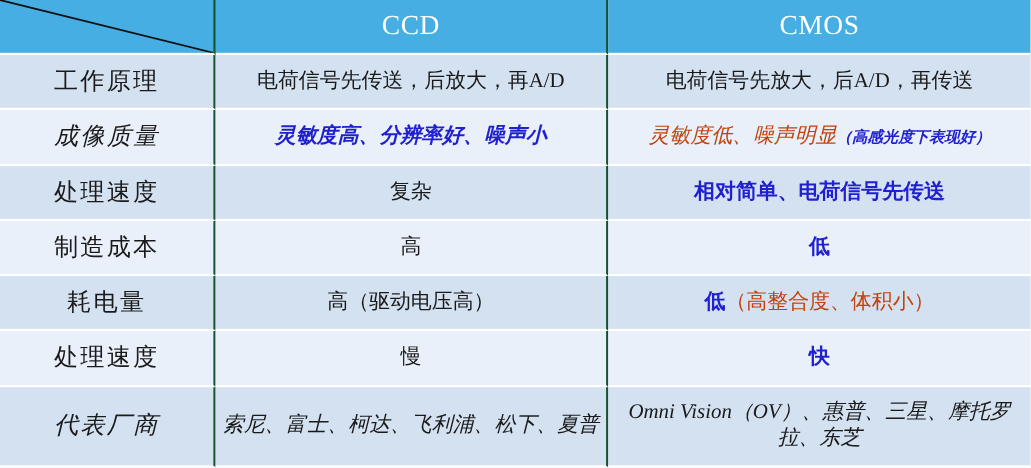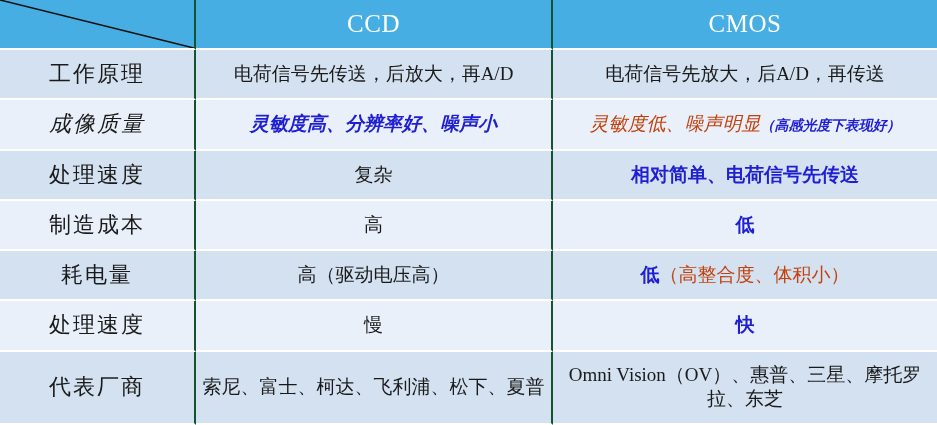--- a/index.html
+++ b/index.html
@@ -87,21 +87,21 @@
     font-weight: bold;
   }
   .val-cell .plain { color: #c2410c; font-weight: normal; text-align: center; }
 
   .r1 { height: 48px; margin-left: 41px; }
   .r2 { height: 48px; font-style: italic; }
   .r3 { height: 48px; }
   .r4 { height: 48px; padding-left: 25px; }
   .r5 { height: 48px; }
   .r6 { height: 48px; }
-  .r7 { height: 70px; }
+  .r7 { height: 70px; font-style: italic; }
 </style>
 </head>
 <body>
 
 <table class="comparison-table">
     <colgroup>
       <col style="width: 196px;">
       <col style="width: 357px;">
       <col style="width: 384px;">
     </colgroup>

